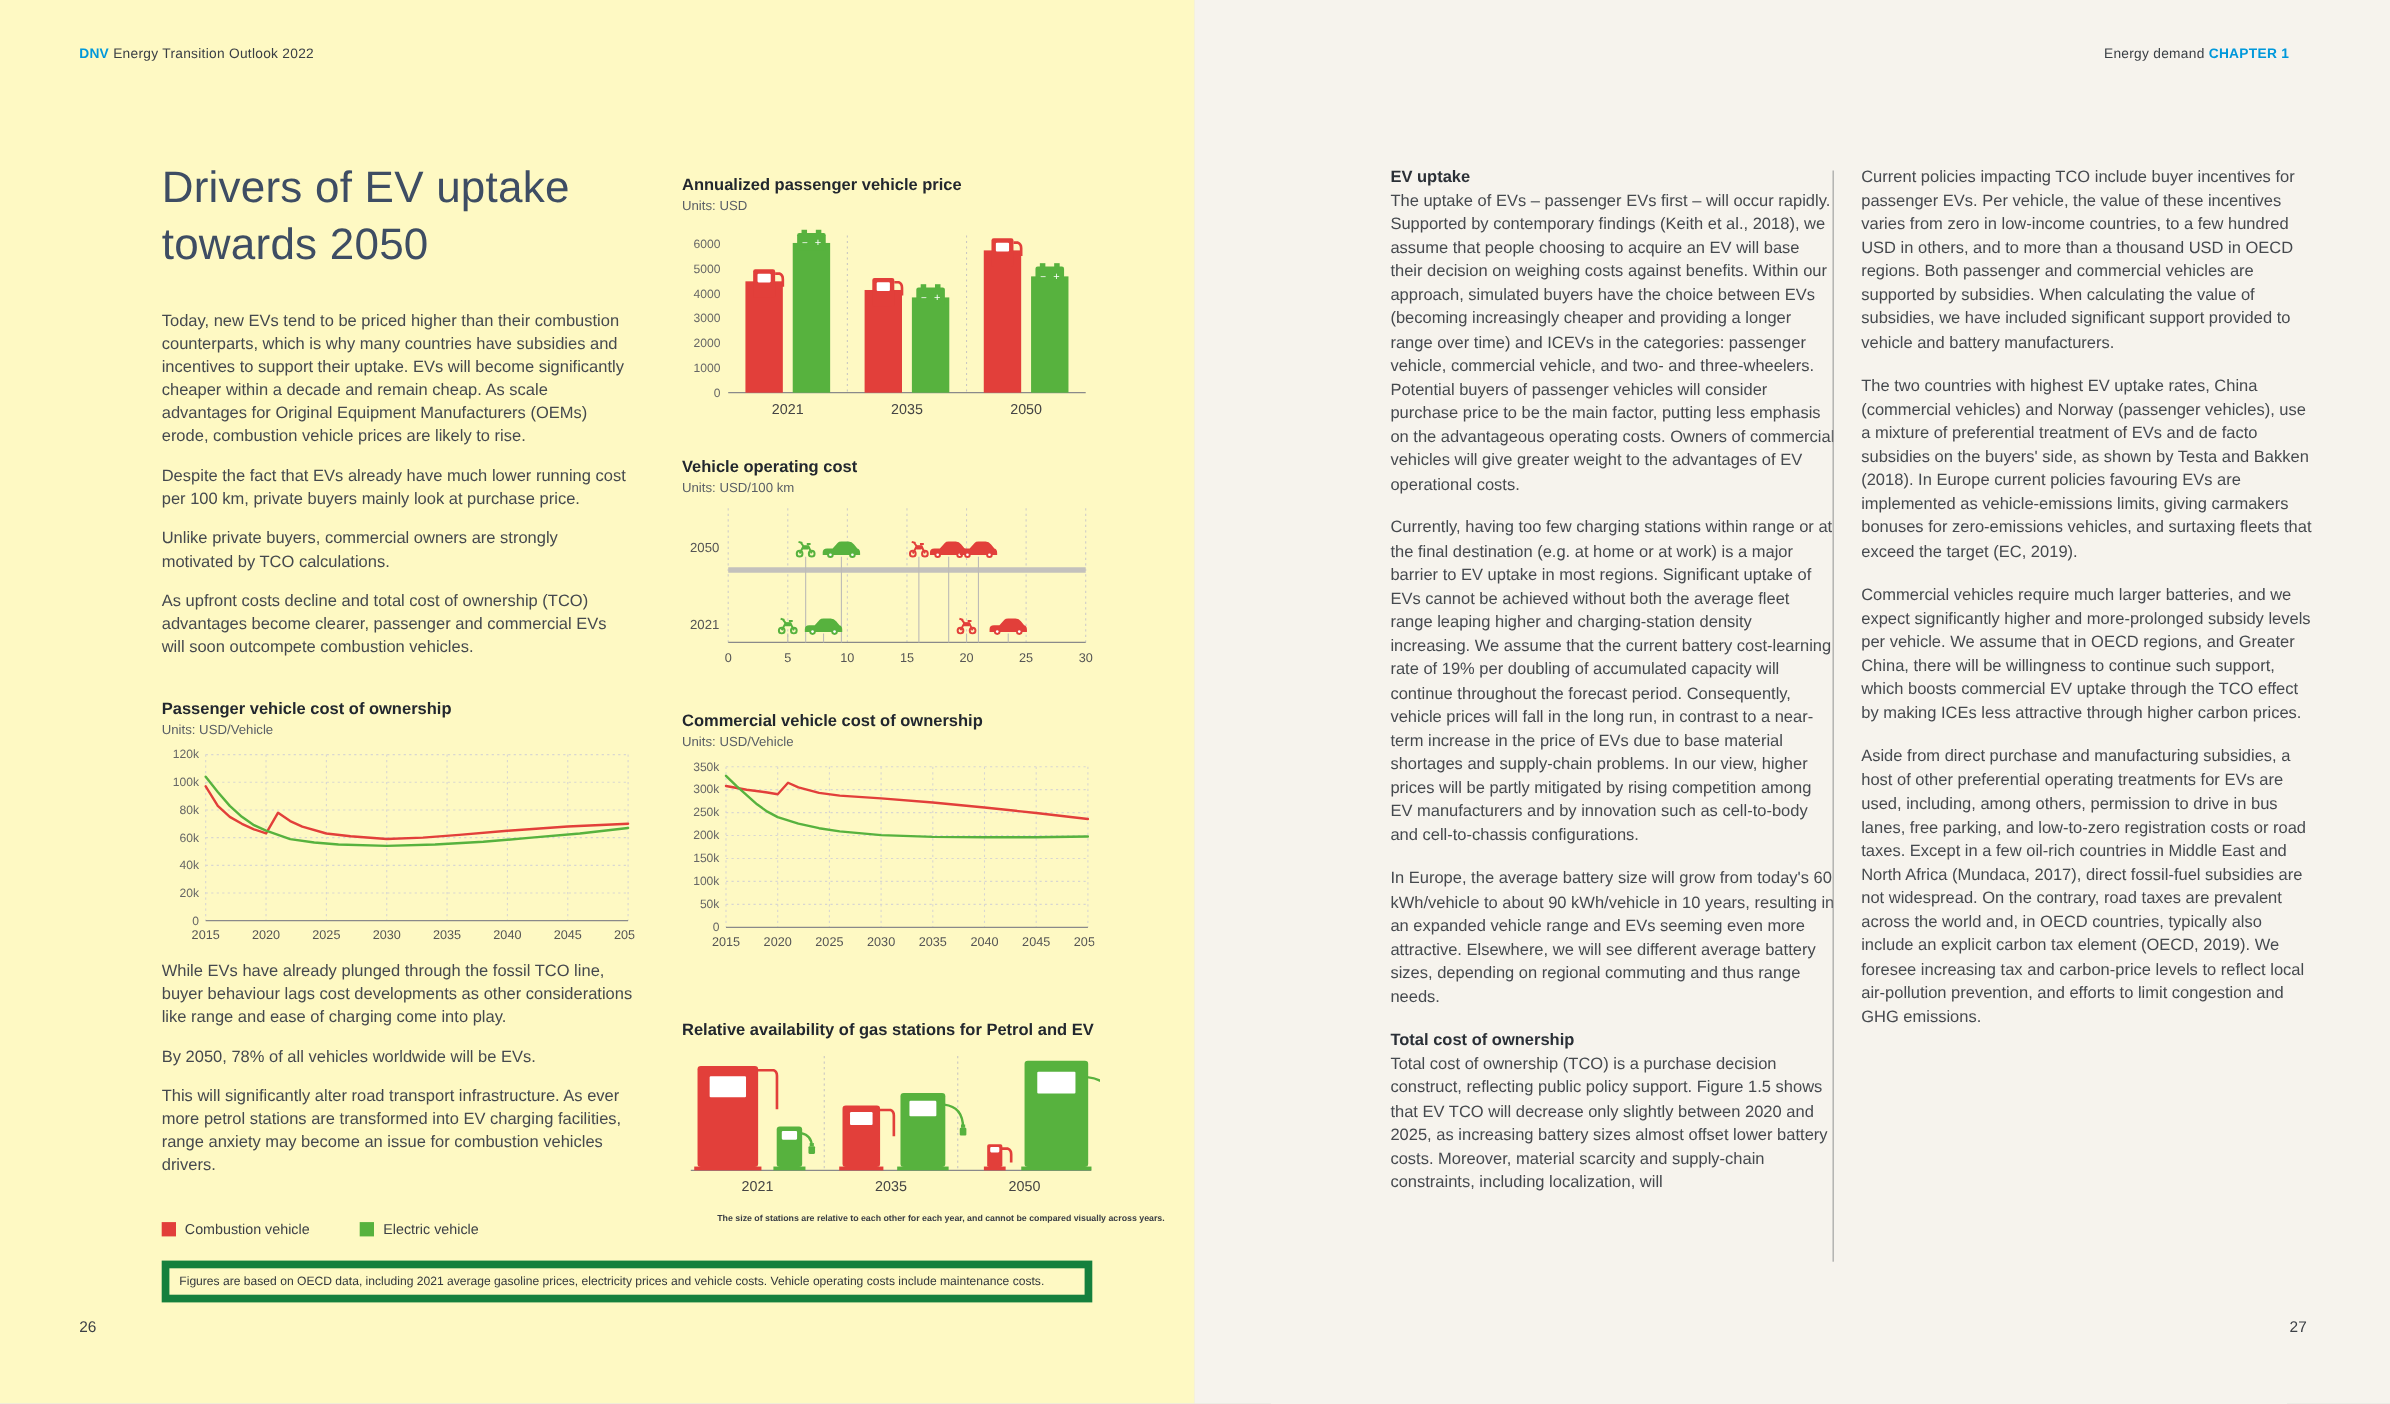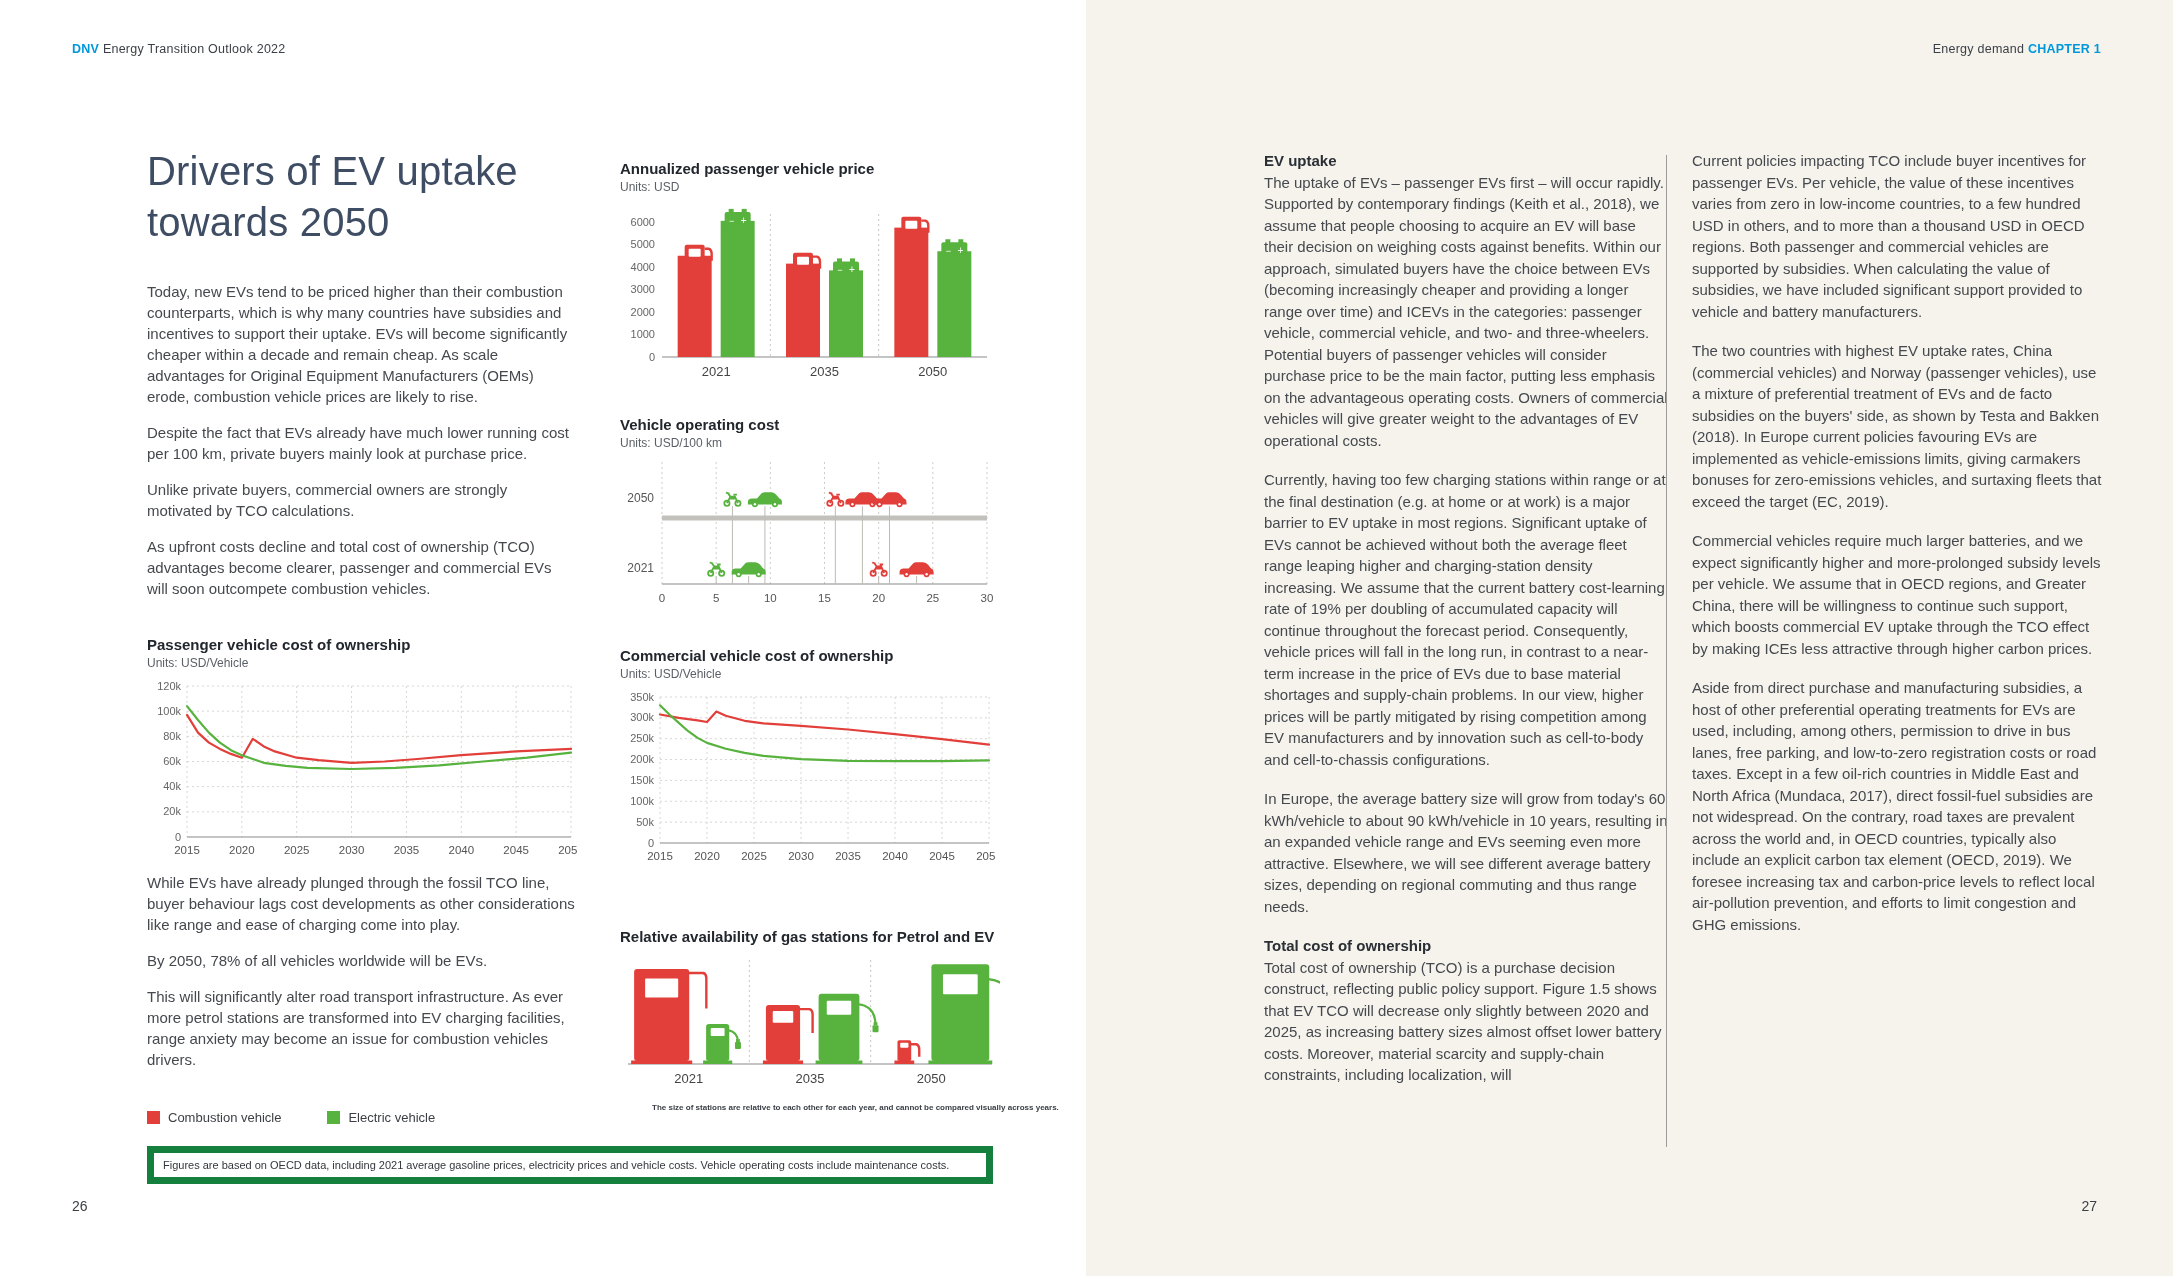--- a/index.html
+++ b/index.html
@@ -1,25 +1,25 @@
 <!DOCTYPE html>
 <html><head>
 <meta charset="utf-8">
 <style>
   * { margin:0; padding:0; box-sizing:border-box; }
   html,body { background:#e8e6e1; }
   body { font-family:"Liberation Sans", sans-serif; }
   .spread { position:relative; width:2173px; height:1276px; overflow:hidden; }
   .page { position:absolute; top:0; height:1276px; }
-  .page-left  { left:0; width:1086px; background:#ffffff; }
+  .page-left  { left:0; width:1086px; background:#fef9c3; }
   .page-right { left:1086px; width:1087px; background:#f6f3ed; }
 
   .pg-header { position:absolute; top:42px; font-size:12.5px; color:#3a3f45; letter-spacing:.25px; }
   .page-left .pg-header { left:72px; }
-  .page-right .pg-header { right:72px; text-align:center; }
+  .page-right .pg-header { right:92px; text-align:center; }
   .brand, .chapter { color:#0098db; font-weight:bold; }
 
   .page-title { position:absolute; left:147px; top:146px; font-size:40px; font-weight:400;
                 line-height:1.27; color:#3e4d63; letter-spacing:.2px; }
 
   .intro-col { position:absolute; left:147px; top:281px; width:424px; }
   .below-col { position:absolute; left:147px; top:872px; width:438px; }
   .body-text { font-size:15px; line-height:21px; color:#45494e; margin-bottom:15px; }
 
   .chart-block { position:absolute; }

